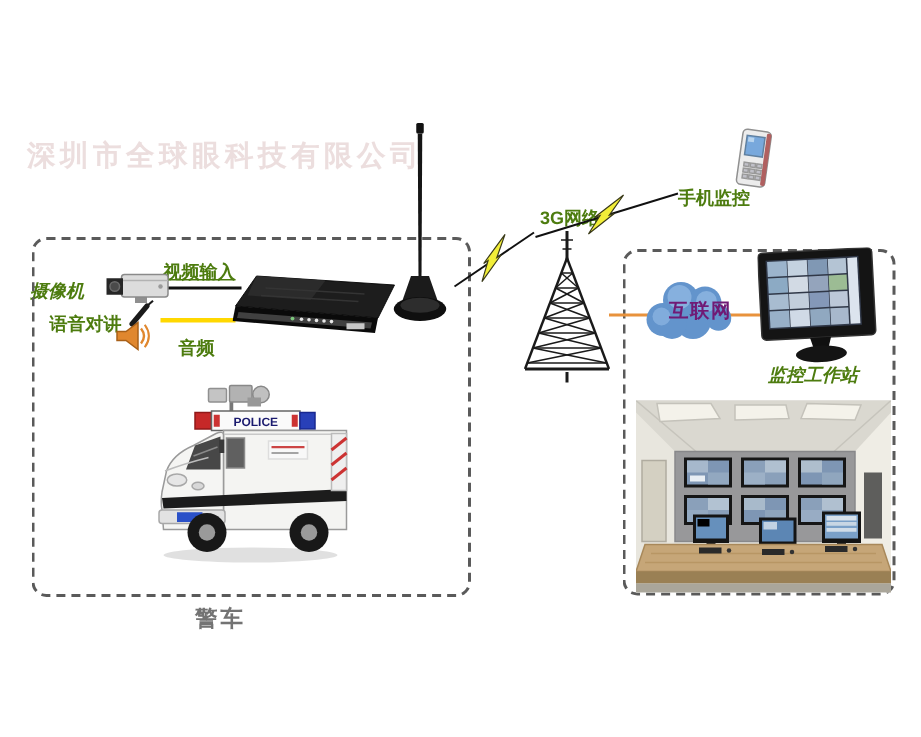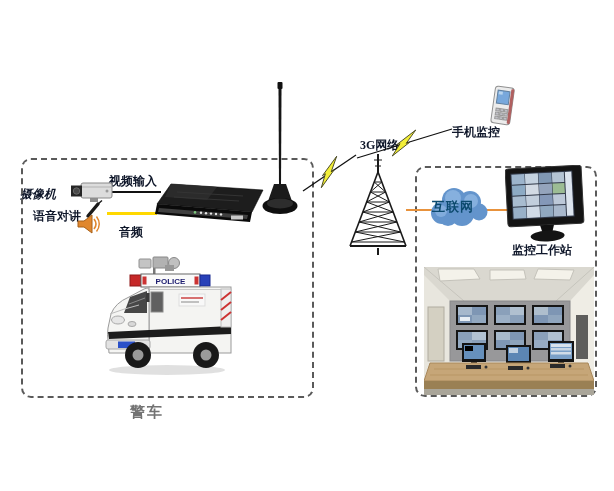--- a/index.html
+++ b/index.html
@@ -1,50 +1,51 @@
 <!DOCTYPE html>
 <html><head>
 <meta charset="utf-8">
 <style>
   html,body{margin:0;padding:0;background:#fff;}
   #stage{position:relative;width:614px;height:491px;background:#ffffff;overflow:hidden;
          font-family:"Liberation Sans",sans-serif;}
   .abs{position:absolute;}
-  .lbl{position:absolute;font-weight:bold;color:#0f172a;font-size:12px;white-space:nowrap;}
+  .lbl{position:absolute;font-weight:bold;color:#4d7c0f;font-size:12px;white-space:nowrap;}
   .cap{position:absolute;font-weight:bold;color:#737373;font-size:15px;white-space:nowrap;letter-spacing:2px;}
   .wm1{position:absolute;left:18px;top:91px;font-size:19px;font-weight:bold;letter-spacing:3px;
        color:#ecdede;white-space:nowrap;z-index:0;}
   .wm2{position:absolute;left:192px;top:228px;font-size:37px;font-weight:bold;letter-spacing:2px;
        color:#f0e2e2;white-space:nowrap;z-index:0;}
   .dashbox{position:absolute;border:2px dashed #5a5a5a;border-radius:10px;z-index:1;}
   .box-left{left:21px;top:158px;width:289px;height:236px;}
   .box-right{left:415px;top:166px;width:178px;height:227px;}
   .line{position:absolute;z-index:2;}
   .l-video{left:107px;top:191px;width:54px;height:2px;background:#111111;}
   .l-audio{left:107px;top:212px;width:50px;height:3px;background:#ffd800;}
   .l-net1{left:406px;top:209px;width:27px;height:2px;background:#e8923c;}
   .l-net2{left:481px;top:209px;width:31px;height:2px;background:#e8923c;}
   .lbl-camera{left:20px;top:186px;font-style:italic;}
-  .lbl-video{left:109px;top:173px;}
+  .lbl-video{left:109px;top:173px;text-decoration:underline;}
   .lbl-intercom{left:33px;top:208px;text-align:right;}
   .lbl-audio{left:119px;top:224px;}
-  .lbl-3g{left:360px;top:137px;font-family:Liberation Serif, serif;}
+  .lbl-3g{left:360px;top:137px;}
   .lbl-phone{left:452px;top:124px;}
-  .lbl-internet{left:432px;top:198px;color:#0c4a6e;font-size:13px;letter-spacing:1px;z-index:3;}
-  .lbl-ws{left:512px;top:242px;font-size:12px;}
+  .lbl-internet{left:446px;top:198px;color:#701a75;font-size:13px;letter-spacing:1px;z-index:3;}
+  .lbl-ws{left:512px;top:242px;font-size:12px;font-style:italic;}
   .cap-car{left:130px;top:403px;}
   .cap-center{left:452px;top:404px;letter-spacing:1px;}
   svg{display:block;}
   .z2{z-index:2;}
 </style>
 </head>
 <body>
 
 <div id="stage">
 
+  <div class="wm1">深圳市全球眼科技有限公司</div>
 
   <div class="dashbox box-left"></div>
   <div class="dashbox box-right"></div>
 
   <div class="line l-video"></div>
   <div class="line l-audio"></div>
   <div class="line l-net1"></div>
   <div class="line l-net2"></div>
 
   <div class="lbl lbl-camera">摄像机</div>

